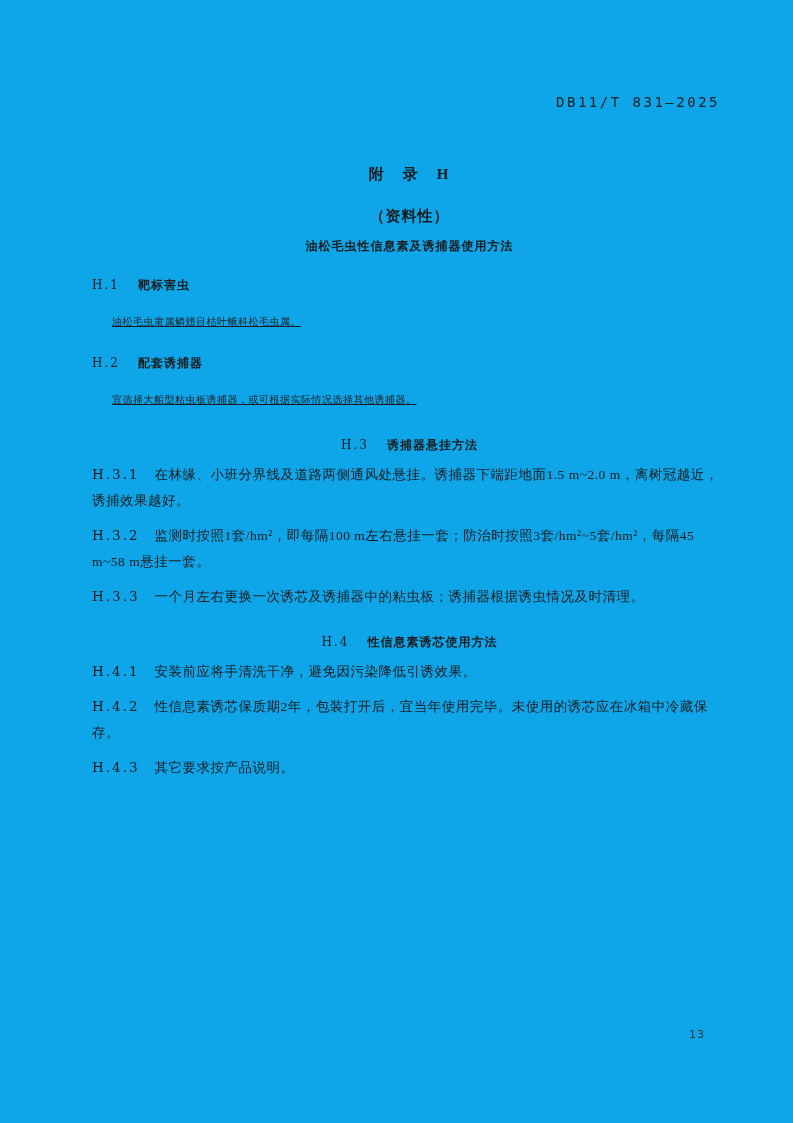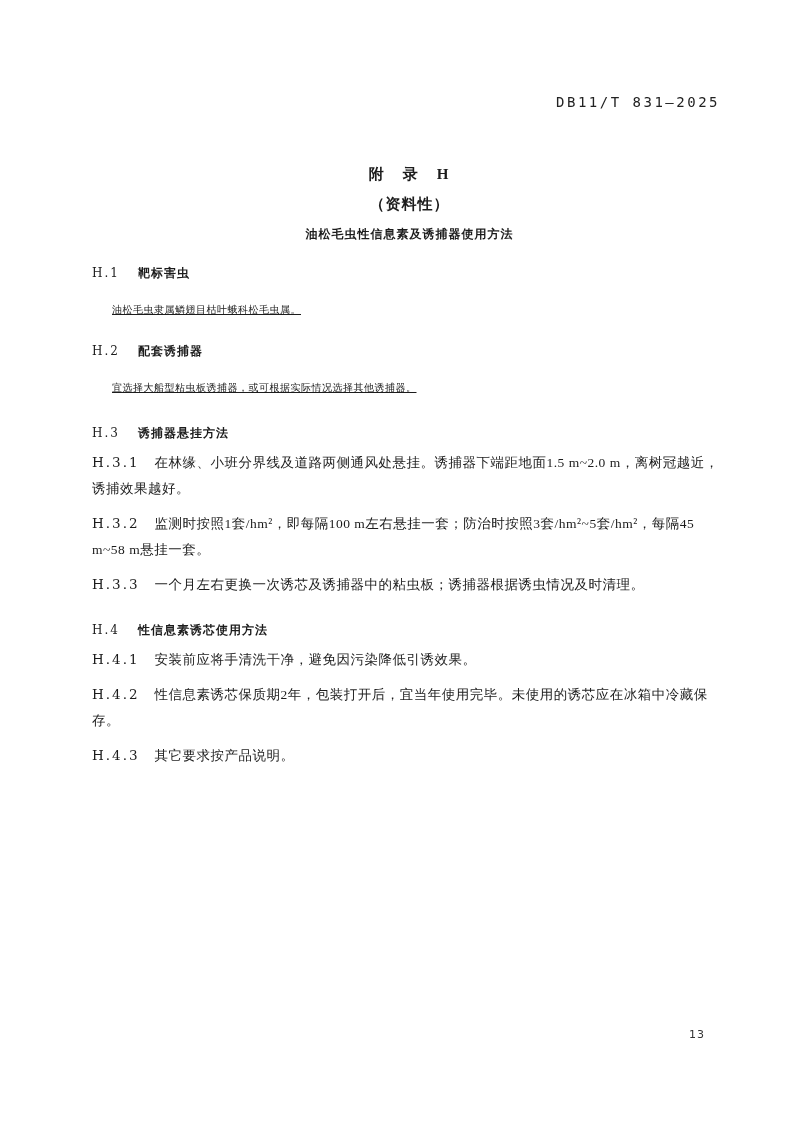--- a/index.html
+++ b/index.html
@@ -1,21 +1,21 @@
 <!DOCTYPE html>
 <html><head>
 <meta charset="utf-8">
 <style>
   * { margin: 0; padding: 0; box-sizing: border-box; }
   html, body { background: #e8e8e8; }
   .page {
     position: relative;
     width: 793px;
     height: 1123px;
-    background: #ffffff;
+    background: #0ea5e9;
     color: #1c1c1c;
     font-family: "Liberation Serif", "DejaVu Serif", serif;
     overflow: hidden;
   }
   .header {
     position: absolute;
     top: 94px;
     left: 0;
     right: 73px;
     text-align: right;
@@ -37,21 +37,21 @@
   .title-line1 {
     font-size: 15px;
     font-weight: bold;
     line-height: 22px;
     letter-spacing: 2px;
   }
   .title-line2 {
     font-size: 15px;
     font-weight: bold;
     line-height: 22px;
-    margin-top: 8px;
+    margin-top: 20px;
     letter-spacing: 1px;
   }
   .title-line3 {
     font-size: 12px;
     font-weight: bold;
     line-height: 22px;
     margin-top: 8px;
     letter-spacing: 1px;
   }
   .sec-heading {
@@ -62,21 +62,21 @@
     font-weight: normal;
     letter-spacing: 2px;
     margin-right: 1.5em;
     font-family: "DejaVu Serif", "Liberation Serif", serif;
   }
   .sec-heading .sec-title {
     font-weight: bold;
     letter-spacing: 1px;
   }
   .mt16 { margin-top: 16px; }
-  .mt20 { margin-top: 20px; }
+  .mt20 { margin-top: 20px; text-align: center; }
   .body-para {
     margin-top: 12px;
     font-size: 10px;
     line-height: 26px;
     text-indent: 2em;
     letter-spacing: 0.5px;
     text-decoration: underline;
   }
   .clause {
     font-size: 13.5px;

